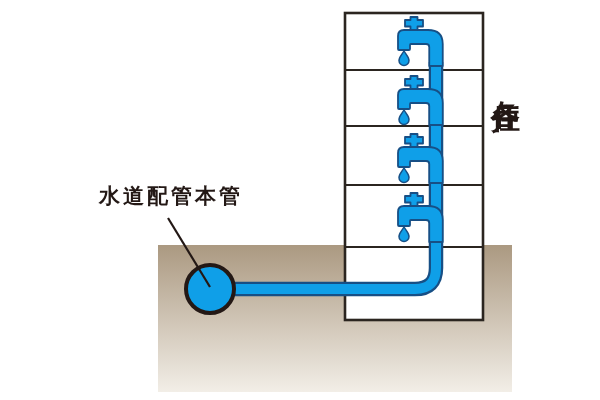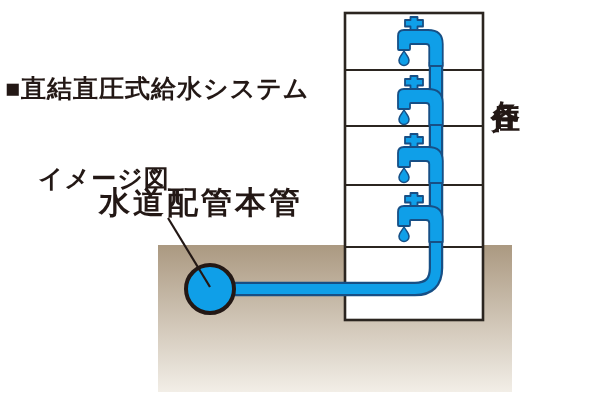--- a/index.html
+++ b/index.html
@@ -14,21 +14,21 @@
   #diagram-svg { position: absolute; left: 0; top: 0; }
   .txt { position: absolute; white-space: pre; }
   #title-block {
     left: 5px; top: 13px;
     font-size: 25px; line-height: 30px;
     font-weight: 600; letter-spacing: 1px;
   }
   #title-line2 { padding-left: 33px; }
   #pipe-label {
     left: 99px; top: 182px;
-    font-size: 31px; font-weight: 600; letter-spacing: 3px;
+    font-size: 21px; font-weight: 600; letter-spacing: 3px;
   }
   #units-label {
     left: 486px; top: 78px;
     font-size: 29px; font-weight: 600;
     writing-mode: vertical-rl; text-orientation: upright;
     letter-spacing: 3px;
   }
 </style>
 </head>
 <body>
@@ -69,22 +69,18 @@
     <use href="#faucet" transform="translate(397,17)"></use>
     <use href="#faucet" transform="translate(397,76)"></use>
     <use href="#faucet" transform="translate(397,134)"></use>
     <use href="#faucet" transform="translate(397,193)"></use>
 
     <circle cx="210" cy="289" r="24" stroke-width="4" fill="#0F9FE8" stroke="#231815"></circle>
 
     <line x1="168" y1="218" x2="210" y2="287" stroke="#231815" stroke-width="2.2"></line>
   </svg>
 
-  <div class="txt" id="title-block">
-    <div id="title-line1">■直結直圧式給水システム</div>
-    <div id="title-line2">イメージ図</div>
-  </div>
 
   <div class="txt" id="pipe-label">水道配管本管</div>
 
   <div class="txt" id="units-label">各住戸</div>
 
 </div>
 
 </body></html>

